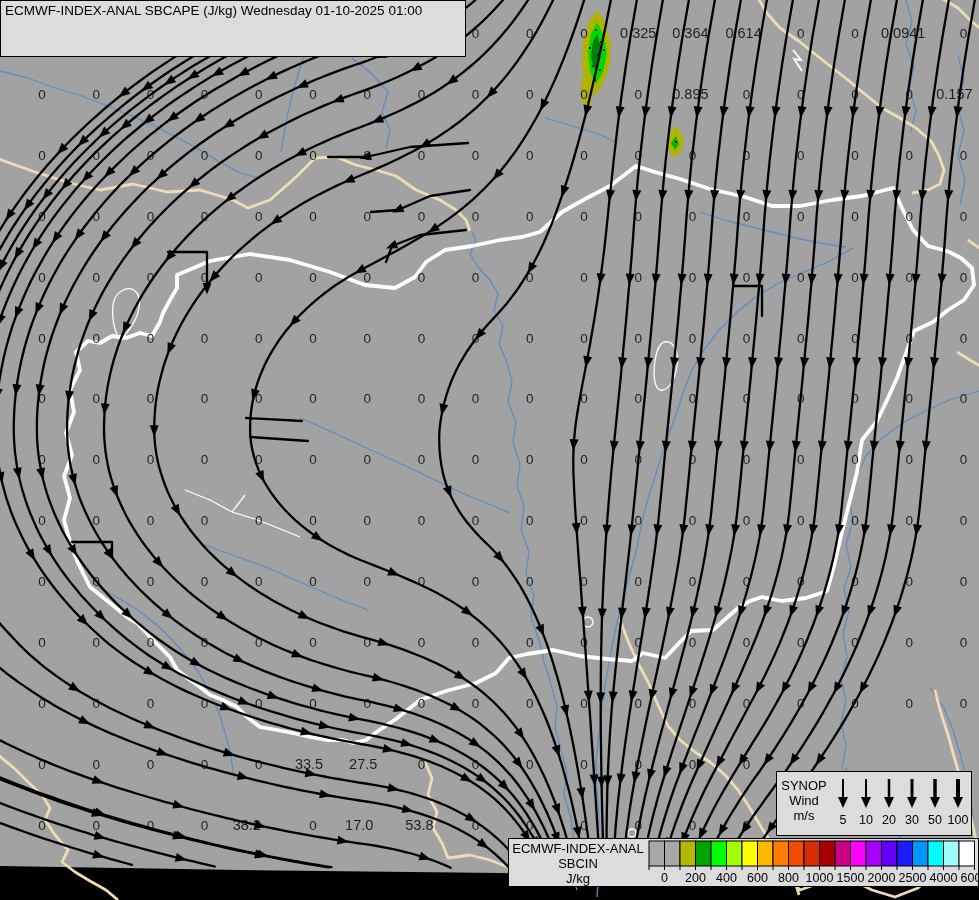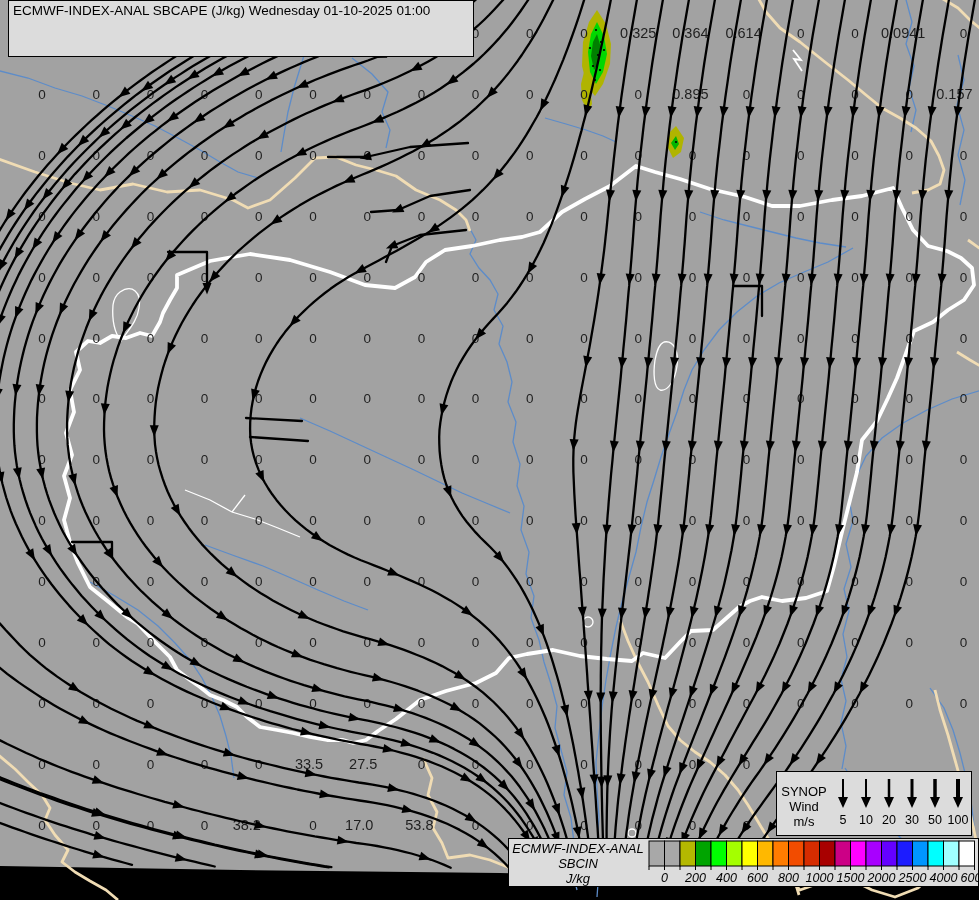--- a/index.html
+++ b/index.html
@@ -1,25 +1,25 @@
 <!DOCTYPE html>
 <html><head>
 <meta charset="utf-8">
 <style>
   html,body{margin:0;padding:0;width:979px;height:900px;overflow:hidden;background:#a2a2a2;
             font-family:"Liberation Sans", sans-serif;}
   #stage{position:relative;width:979px;height:900px;}
   #mapsvg{position:absolute;left:0;top:0;}
   .panel{position:absolute;background:#dcdcdc;border:1px solid #000;box-sizing:border-box;color:#000;}
-  #title-box{left:8px;top:0;width:466px;height:57px;font-size:13.5px;line-height:18.6px;padding:1px 0 0 4px;}
+  #title-box{left:0;top:0;width:466px;height:57px;font-size:13.5px;line-height:18.6px;padding:1px 0 0 4px;}
   #title-box div{white-space:nowrap;}
   #synop-box{left:776px;top:771px;width:196px;height:65px;display:flex;align-items:stretch;}
-  #synop-labels{width:54px;text-align:center;font-size:13px;line-height:15px;padding-top:12px;}
+  #synop-labels{width:54px;text-align:center;font-size:13px;line-height:15px;padding-top:6px;}
   #synop-arrows{flex:1;}
-  #cape-box{left:508px;top:838px;width:471px;height:49px;display:flex;font-style:italic;}
+  #cape-box{left:508px;top:838px;width:471px;height:49px;display:flex;}
   #cape-labels{width:138px;text-align:center;font-size:13px;line-height:15px;padding-top:2px;}
   #cape-bar{flex:1;}
 </style>
 </head>
 <body>
 
 <div id="stage">
 
 <svg id="mapsvg" width="979" height="900" viewBox="0 0 979 900">
 

